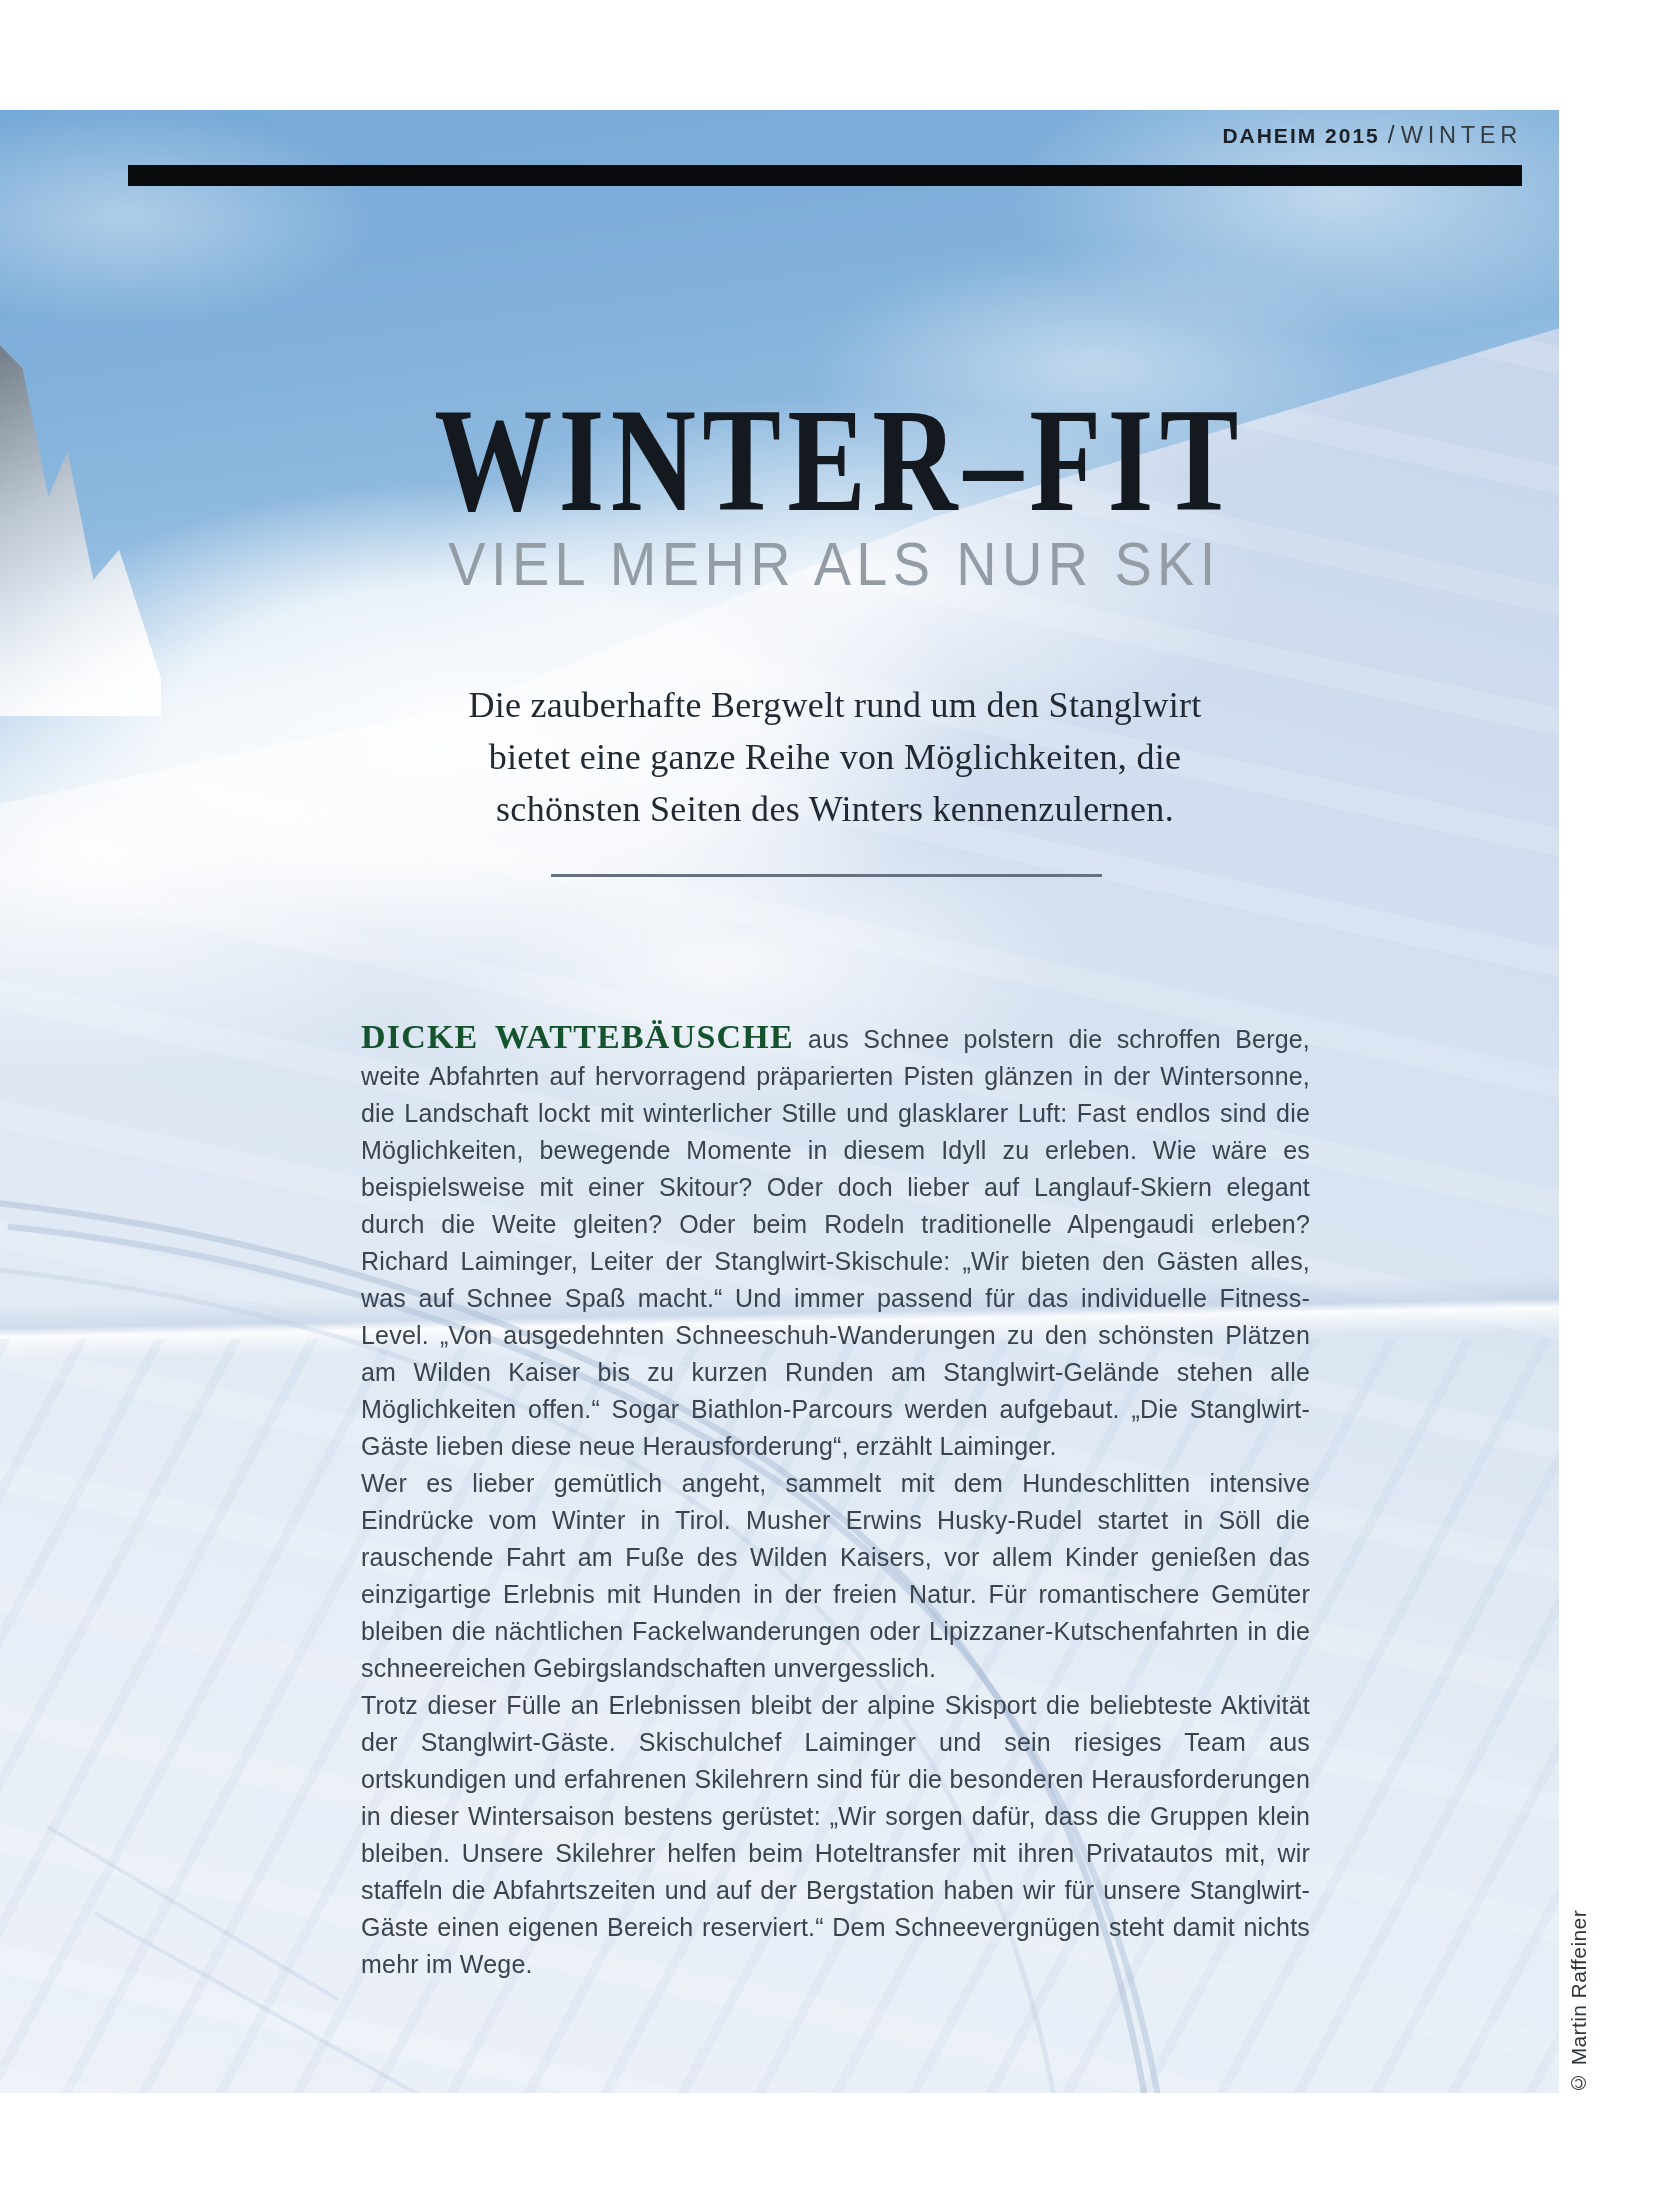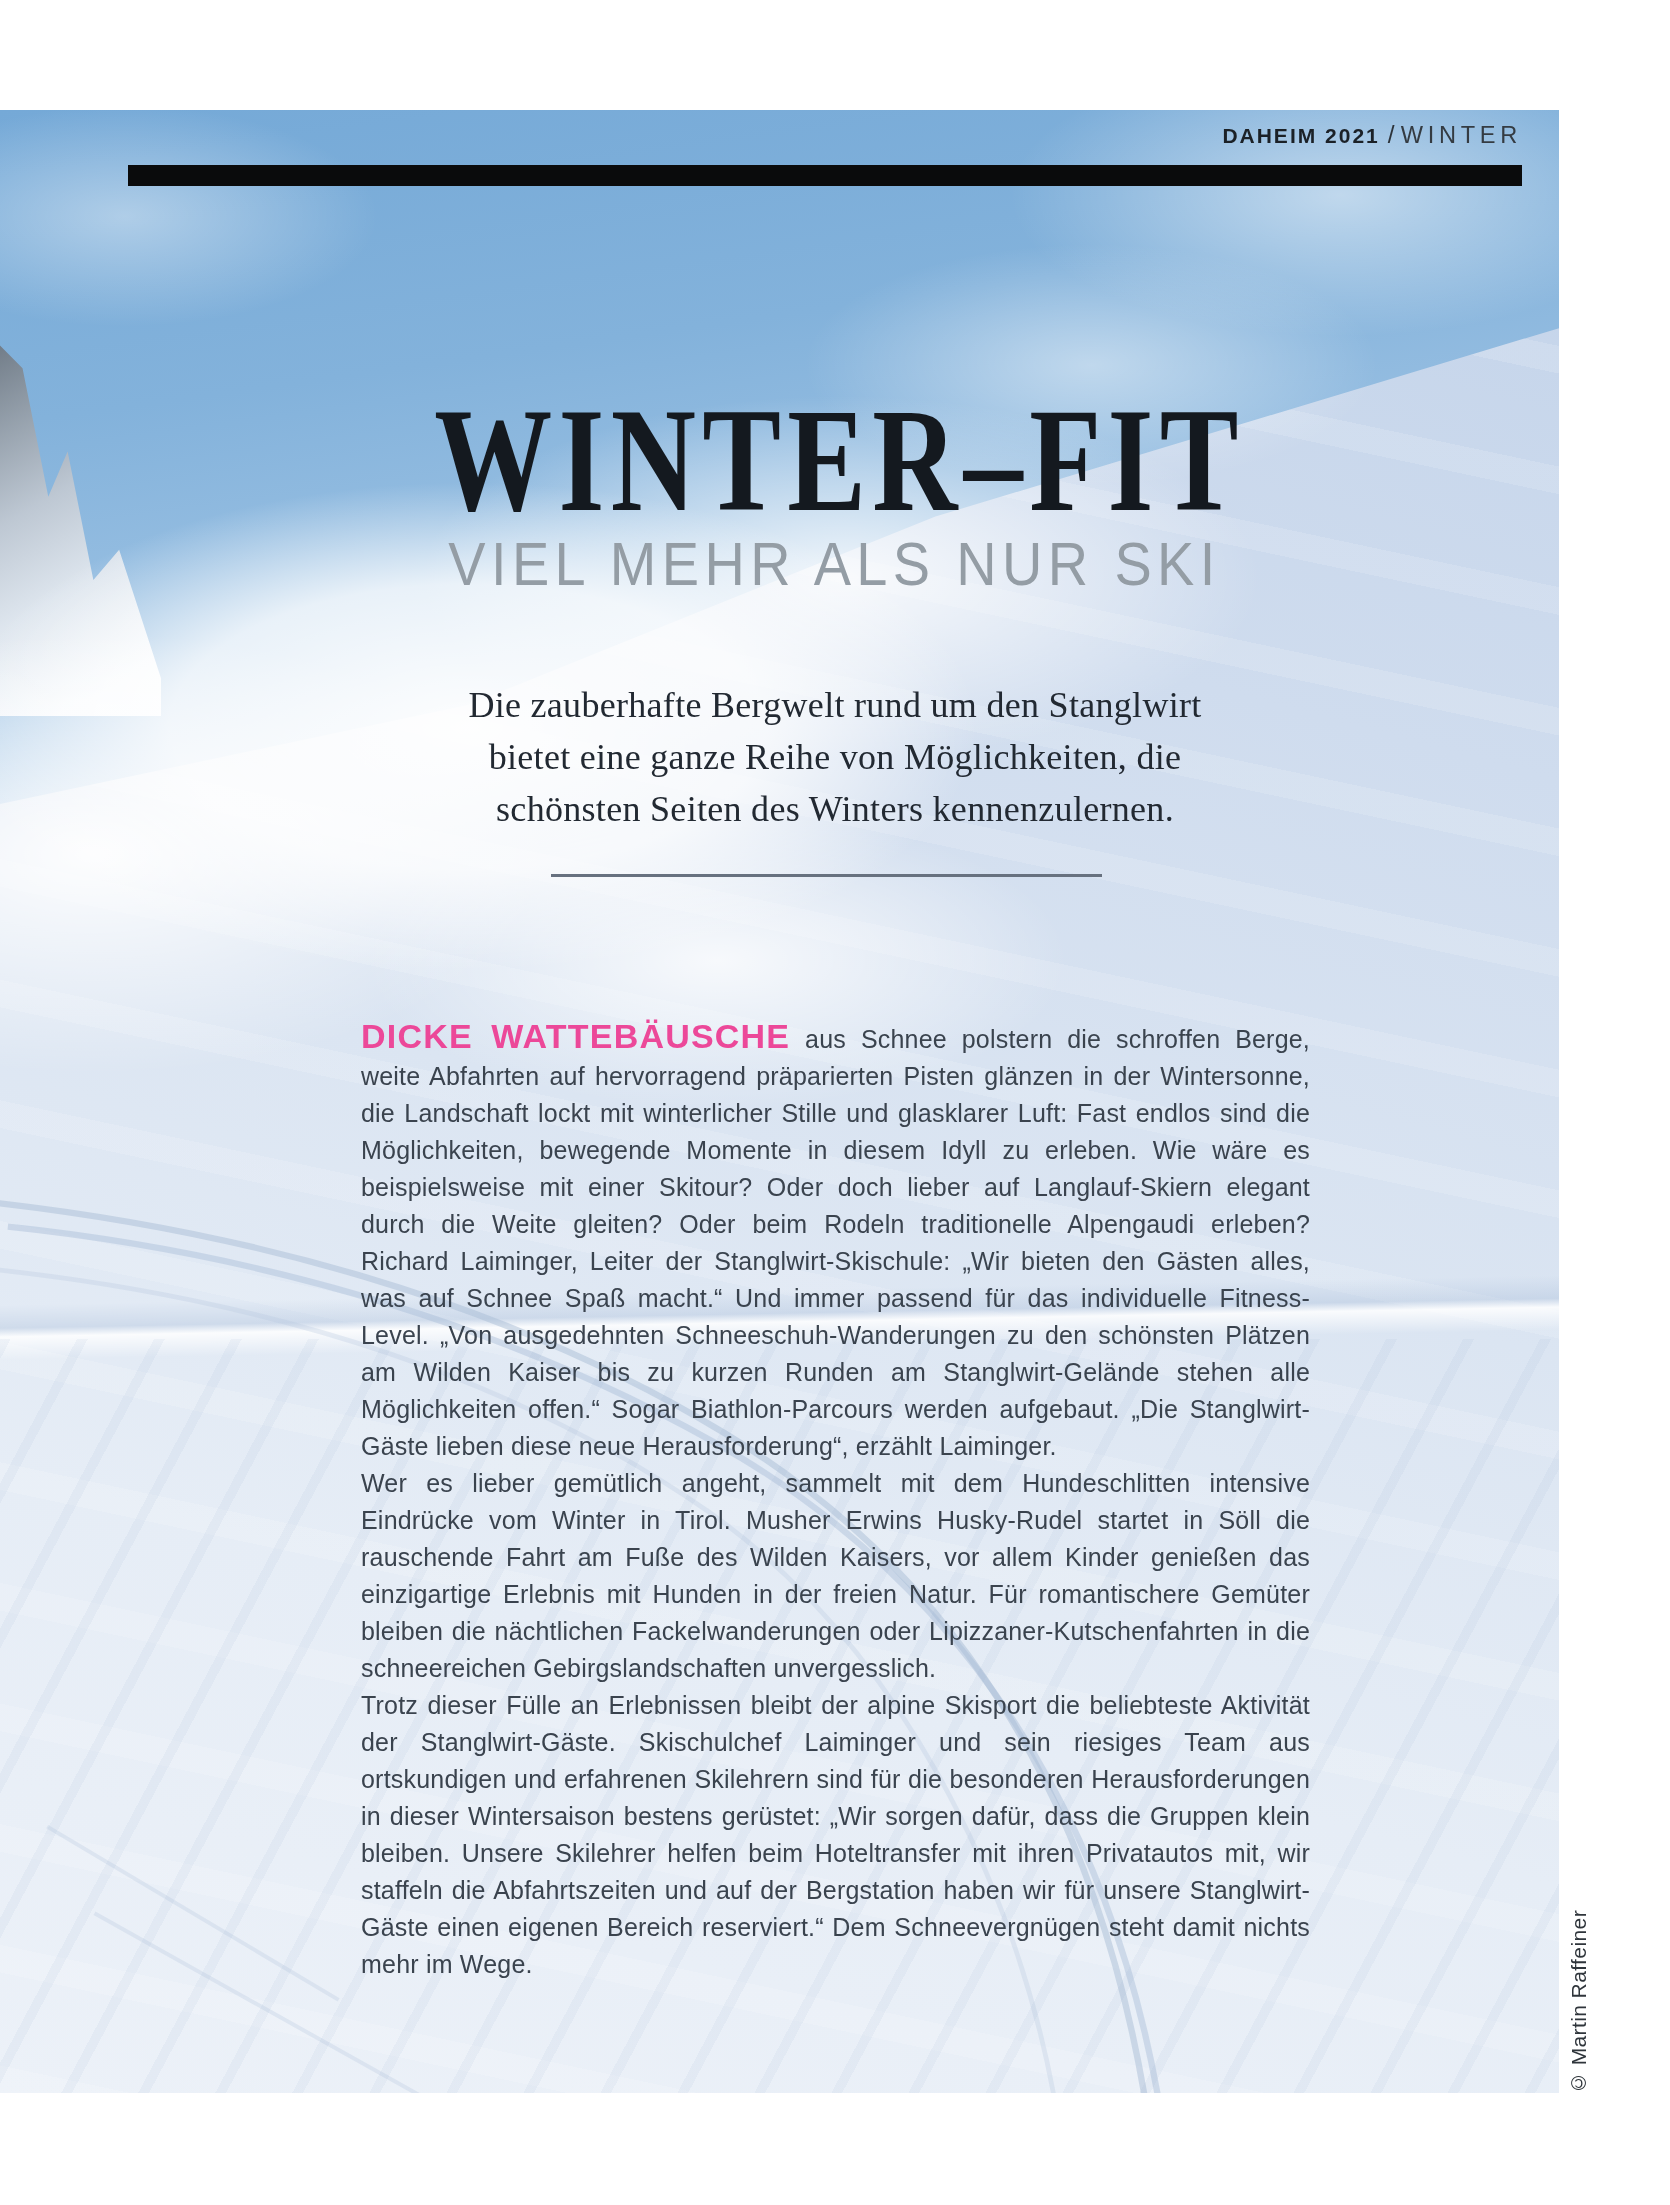--- a/index.html
+++ b/index.html
@@ -66,22 +66,22 @@
   .hero-lead{position:absolute;left:441px;top:679px;width:788px;text-align:center;
              font-family:"Liberation Serif","DejaVu Serif",serif;font-weight:500;
              font-size:36px;line-height:52px;letter-spacing:0.3px;color:#222932;}
   .divider{position:absolute;left:551px;top:874px;width:551px;height:3.2px;background:var(--c-divider_gray);}
 
   
   .article{position:absolute;left:361px;top:1018px;width:949px;
            font-size:25px;line-height:37px;letter-spacing:0.2px;
            color:var(--c-body_text);text-align:justify;}
   .article p{margin:0;}
-  .lead-in{font-family:Liberation Sans, sans-serif;font-size:34px;
-           font-weight:600;letter-spacing:1.2px;color:#ec4899;}
+  .lead-in{font-family:Liberation Serif, serif;font-size:34px;
+           font-weight:600;letter-spacing:1.2px;color:#14532d;}
 
   
   .page-number{position:absolute;left:361px;top:2104px;width:949px;
                display:flex;align-items:center;justify-content:center;gap:10.2px;
                font-size:19.7px;letter-spacing:1.6px;color:var(--c-page_number_gray);}
   .page-number .tick{width:1.6px;height:19.7px;background:#c6ccd4;}
   .photo-credit{position:absolute;left:1567px;top:1925px;height:170px;
                 writing-mode:vertical-rl;transform:rotate(180deg);
                 font-size:21px;letter-spacing:0.4px;color:#2f353b;white-space:nowrap;}
 </style>
@@ -99,21 +99,21 @@
     <svg class="tracks" viewBox="0 0 1980 2518" xmlns="http://www.w3.org/2000/svg">
       <path d="M-30,1385 C300,1420 640,1510 920,1680 C1210,1855 1390,2140 1455,2530" fill="none" stroke="#a9bdd6" stroke-width="8" opacity="0.5"></path>
       <path d="M10,1418 C335,1452 665,1548 942,1712 C1222,1882 1408,2162 1472,2530" fill="none" stroke="#a9bdd6" stroke-width="8" opacity="0.45"></path>
       <path d="M-30,1470 C320,1505 640,1600 900,1780 C1140,1950 1290,2250 1340,2530" fill="none" stroke="#b7c8de" stroke-width="6" opacity="0.3"></path>
       <path d="M120,2290 L540,2525 M60,2180 L430,2400" fill="none" stroke="#b7c8de" stroke-width="5" opacity="0.3"></path>
     </svg>
     <div class="streaks"></div>
   </div>
 
   <div class="masthead">
-    <span class="brand">DAHEIM 2021</span><span class="sep">/</span><span class="season">WINTER</span>
+    <span class="brand">DAHEIM 2015</span><span class="sep">/</span><span class="season">WINTER</span>
   </div>
   <div class="accent-bar"></div>
 
   <div class="hero-title">WINTER–FIT</div>
   <div class="hero-subtitle">VIEL MEHR ALS NUR SKI</div>
   <div class="hero-lead">Die zauberhafte Bergwelt rund um den Stanglwirt bietet eine ganze Reihe von Möglichkeiten, die schönsten Seiten des Winters kennenzulernen.</div>
   <div class="divider"></div>
 
   <div class="article">
     <p><span class="lead-in">DICKE WATTEBÄUSCHE</span><span> aus Schnee polstern die schroffen Berge, weite Abfahrten auf hervorragend präparierten Pisten glänzen in der Wintersonne, die Landschaft lockt mit winterlicher Stille und glasklarer Luft: Fast endlos sind die Möglichkeiten, bewegende Momente in diesem Idyll zu erleben. Wie wäre es beispielsweise mit einer Skitour? Oder doch lieber auf Langlauf-Skiern elegant durch die Weite gleiten? Oder beim Rodeln traditionelle Alpengaudi erleben? Richard Laiminger, Leiter der Stanglwirt-Skischule: „Wir bieten den Gästen alles, was auf Schnee Spaß macht.“ Und immer passend für das individuelle Fitness-Level. „Von ausgedehnten Schneeschuh-Wanderungen zu den schönsten Plätzen am Wilden Kaiser bis zu kurzen Runden am Stanglwirt-Gelände stehen alle Möglichkeiten offen.“ Sogar Biathlon-Parcours werden aufgebaut. „Die Stanglwirt-Gäste lieben diese neue Herausforderung“, erzählt Laiminger.</span></p>

